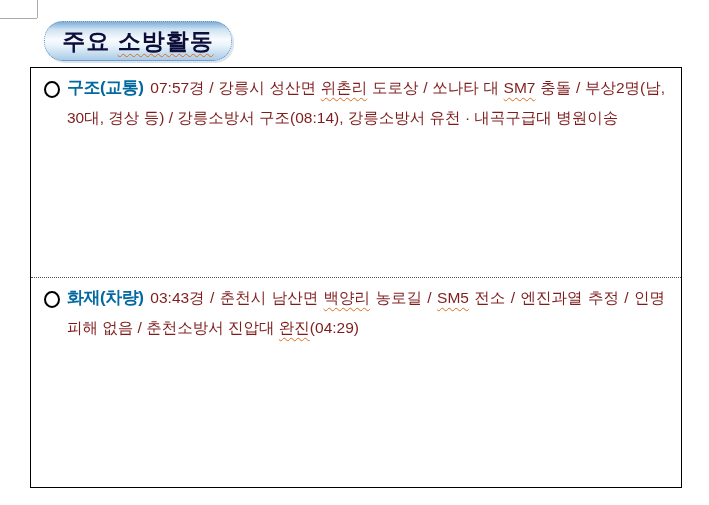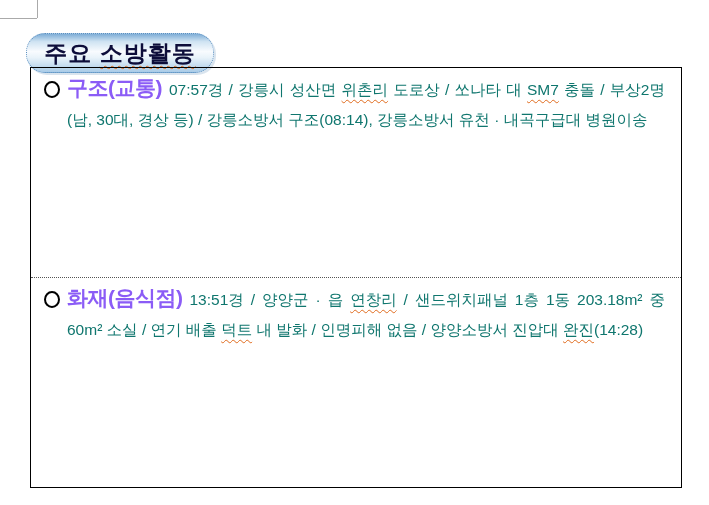--- a/index.html
+++ b/index.html
@@ -6,26 +6,25 @@
   .page{
     position:relative;width:709px;height:505px;background:#ffffff;overflow:hidden;
     font-family:"Liberation Sans","DejaVu Sans",sans-serif;color:#1c1c1c;
   }
   
   .corner-h{position:absolute;left:0;top:18px;width:37px;height:1px;background:#aaa;}
   .corner-v{position:absolute;left:37px;top:0;width:1px;height:18px;background:#aaa;}
 
   
   .title-pill{
-    position:absolute;left:26px;top:21px;width:186px;height:38px;
+    position:absolute;left:44px;top:21px;width:186px;height:38px;
     border-radius:19px;border:1px dotted #5b8fc0;
     background:linear-gradient(180deg,#7eadd6 0%,#cfe3f2 20%,#f8fbfe 46%,#e9f3fa 62%,#a9cbe7 100%);
     display:flex;align-items:center;justify-content:center;
     box-shadow:2px 2px 0 rgba(130,165,200,0.30);
-    margin-top:12px;
   }
   .title-text{
     font-size:23px;font-weight:800;color:#0d0d3a;letter-spacing:1px;white-space:nowrap;
   }
 
   
   .report-box{
     position:absolute;left:30px;top:67px;width:652px;height:421px;
     border:1.5px solid #000;box-sizing:border-box;
     display:flex;flex-direction:column;
@@ -33,22 +32,22 @@
   .item{
     flex:1;position:relative;box-sizing:border-box;
     padding:5px 16px 4px 36px;
     font-size:15.5px;line-height:30px;text-align:justify;
   }
   .item + .item{border-top:1px dotted #555;}
   .bullet{
     position:absolute;left:13px;top:13px;width:12px;height:13px;
     border:2.4px solid #000;border-radius:50%;box-sizing:content-box;
   }
-  .cat{font-weight:800;font-size:21px;letter-spacing:-0.5px;color:#8b5cf6;padding-right:7px;}
-  .txt{color:#0f766e;}
+  .cat{font-weight:800;font-size:17px;letter-spacing:-0.5px;color:#0369a1;padding-right:7px;}
+  .txt{color:#7f1d1d;}
   .sq{
     text-decoration:underline;text-decoration-style:wavy;
     text-decoration-color:#e06c1f;text-decoration-thickness:1px;text-underline-offset:4px;
   }
 </style>
 </head>
 <body>
 
 <div class="page">
   <div class="corner-h"></div>
@@ -56,16 +55,16 @@
 
   <div class="title-pill">
     <span class="title-text">주요 <span class="sq">소방활동</span></span>
   </div>
 
   <div class="report-box">
     <div class="item">
       <span class="bullet"></span><span class="cat">구조(교통)</span><span class="txt">07:57경 / 강릉시 성산면 <span class="sq">위촌리</span> 도로상 / 쏘나타 대 <span class="sq">SM7</span> 충돌 / 부상2명(남, 30대, 경상 등) / 강릉소방서 구조(08:14), 강릉소방서 유천 · 내곡구급대 병원이송</span>
     </div>
     <div class="item">
-      <span class="bullet"></span><span class="cat">화재(음식점)</span><span class="txt">13:51경 / 양양군 · 읍 <span class="sq">연창리</span> / 샌드위치패널 1층 1동 203.18m² 중 60m² 소실 / 연기 배출 <span class="sq">덕트</span> 내 발화 / 인명피해 없음 / 양양소방서 진압대 <span class="sq">완진</span>(14:28)</span>
+      <span class="bullet"></span><span class="cat">화재(차량)</span><span class="txt">03:43경 / 춘천시 남산면 <span class="sq">백양리</span> 농로길 / <span class="sq">SM5</span> 전소 / 엔진과열 추정 / 인명피해 없음 / 춘천소방서 진압대 <span class="sq">완진</span>(04:29)</span>
     </div>
   </div>
 </div>
 
 </body></html>

